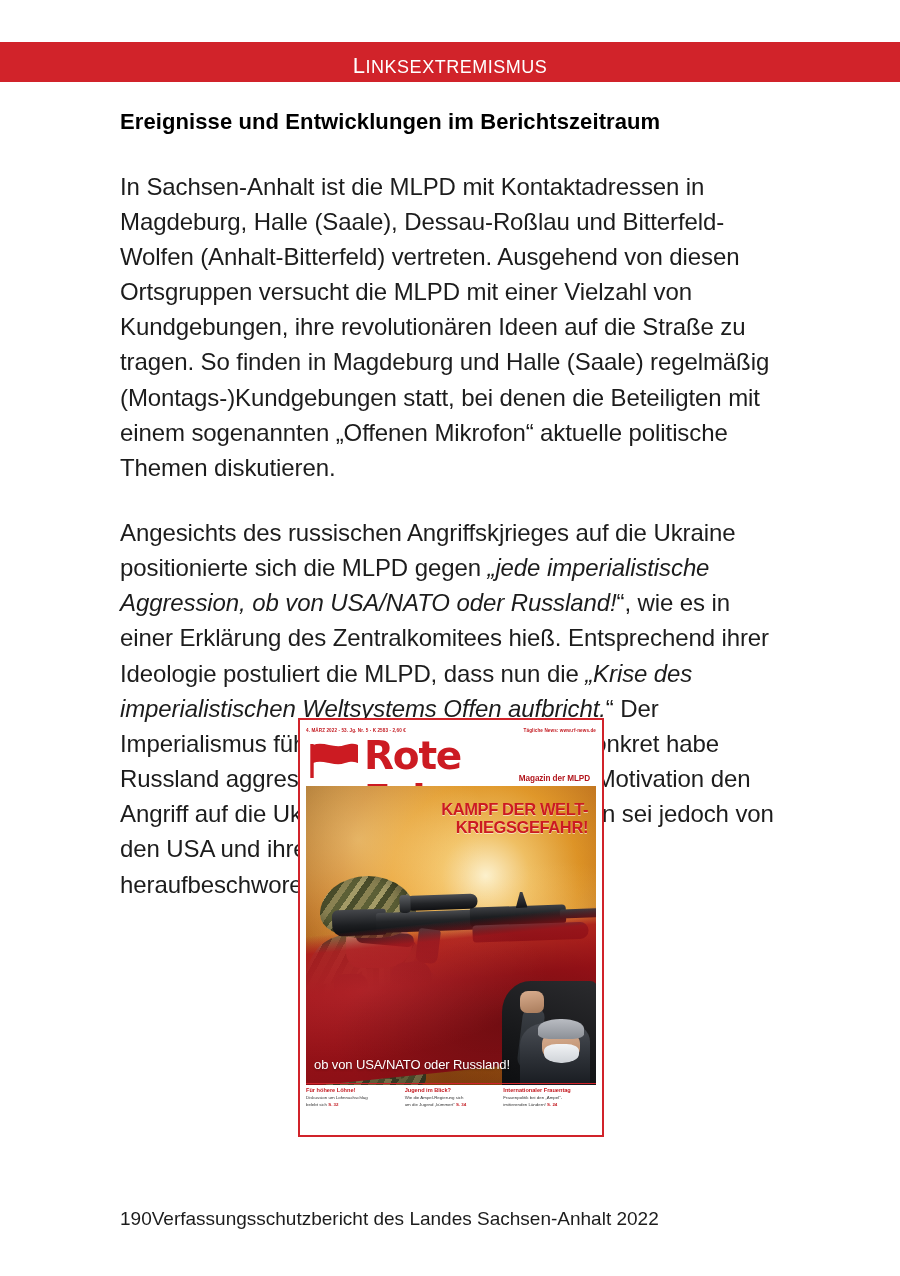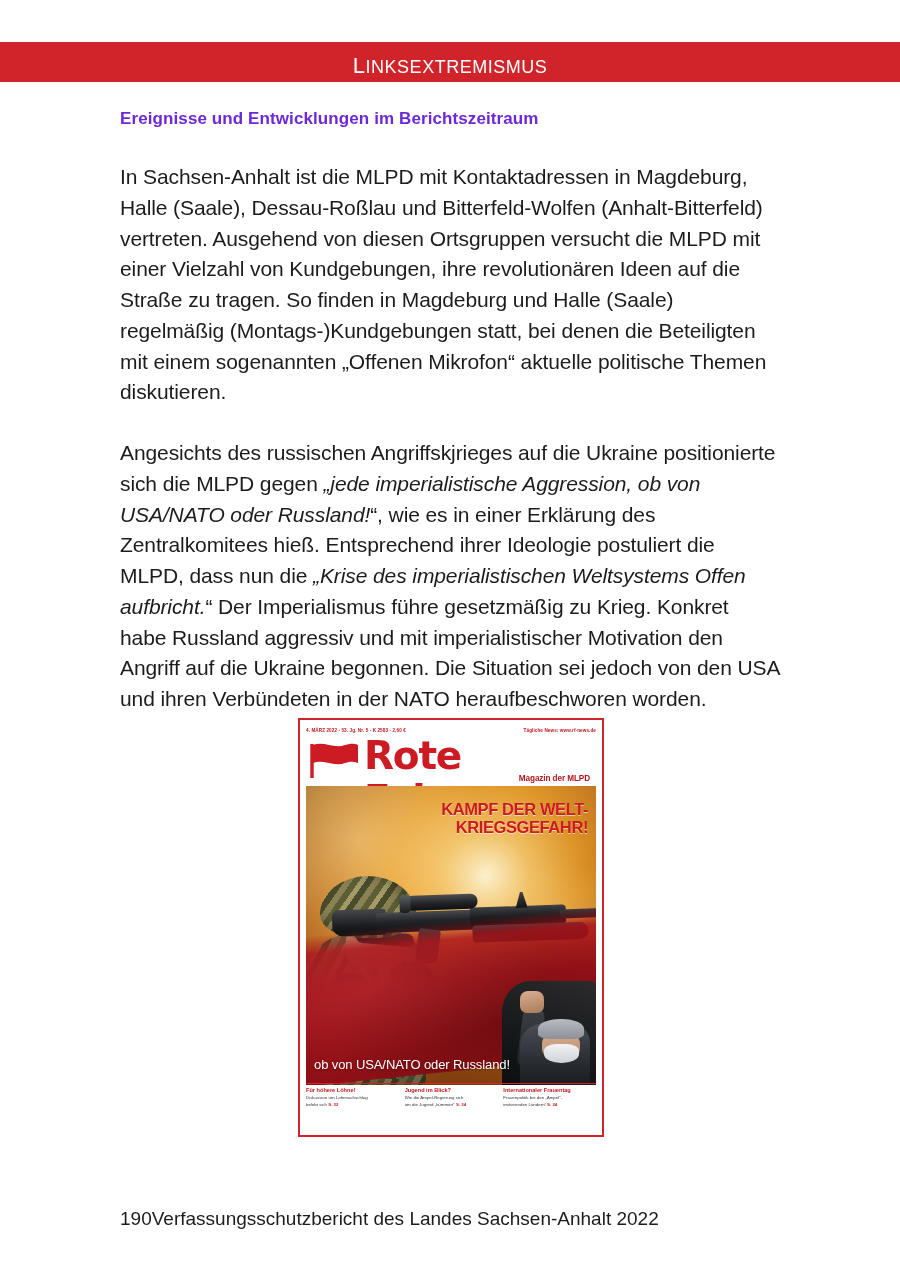--- a/index.html
+++ b/index.html
@@ -43,30 +43,30 @@
 
   
   .content {
     position: absolute;
     top: 108px;
     left: 120px;
     width: 660px;
   }
 
   .section-heading {
-    color: #6d28d9;
-    font-size: 17px;
+    color: #000000;
+    font-size: 22px;
     font-weight: bold;
     line-height: 1.3;
     margin: 0 0 32px 0;
     letter-spacing: 0.1px;
   }
 
   .body-par {
-    font-size: 21px;
+    font-size: 24px;
     line-height: 1.465;
     margin: 0 0 30px 0;
     color: #1c1c1c;
     letter-spacing: -0.1px;
     text-align: left;
     white-space: pre-wrap;
   }
   .body-par em {
     font-style: italic;
   }

